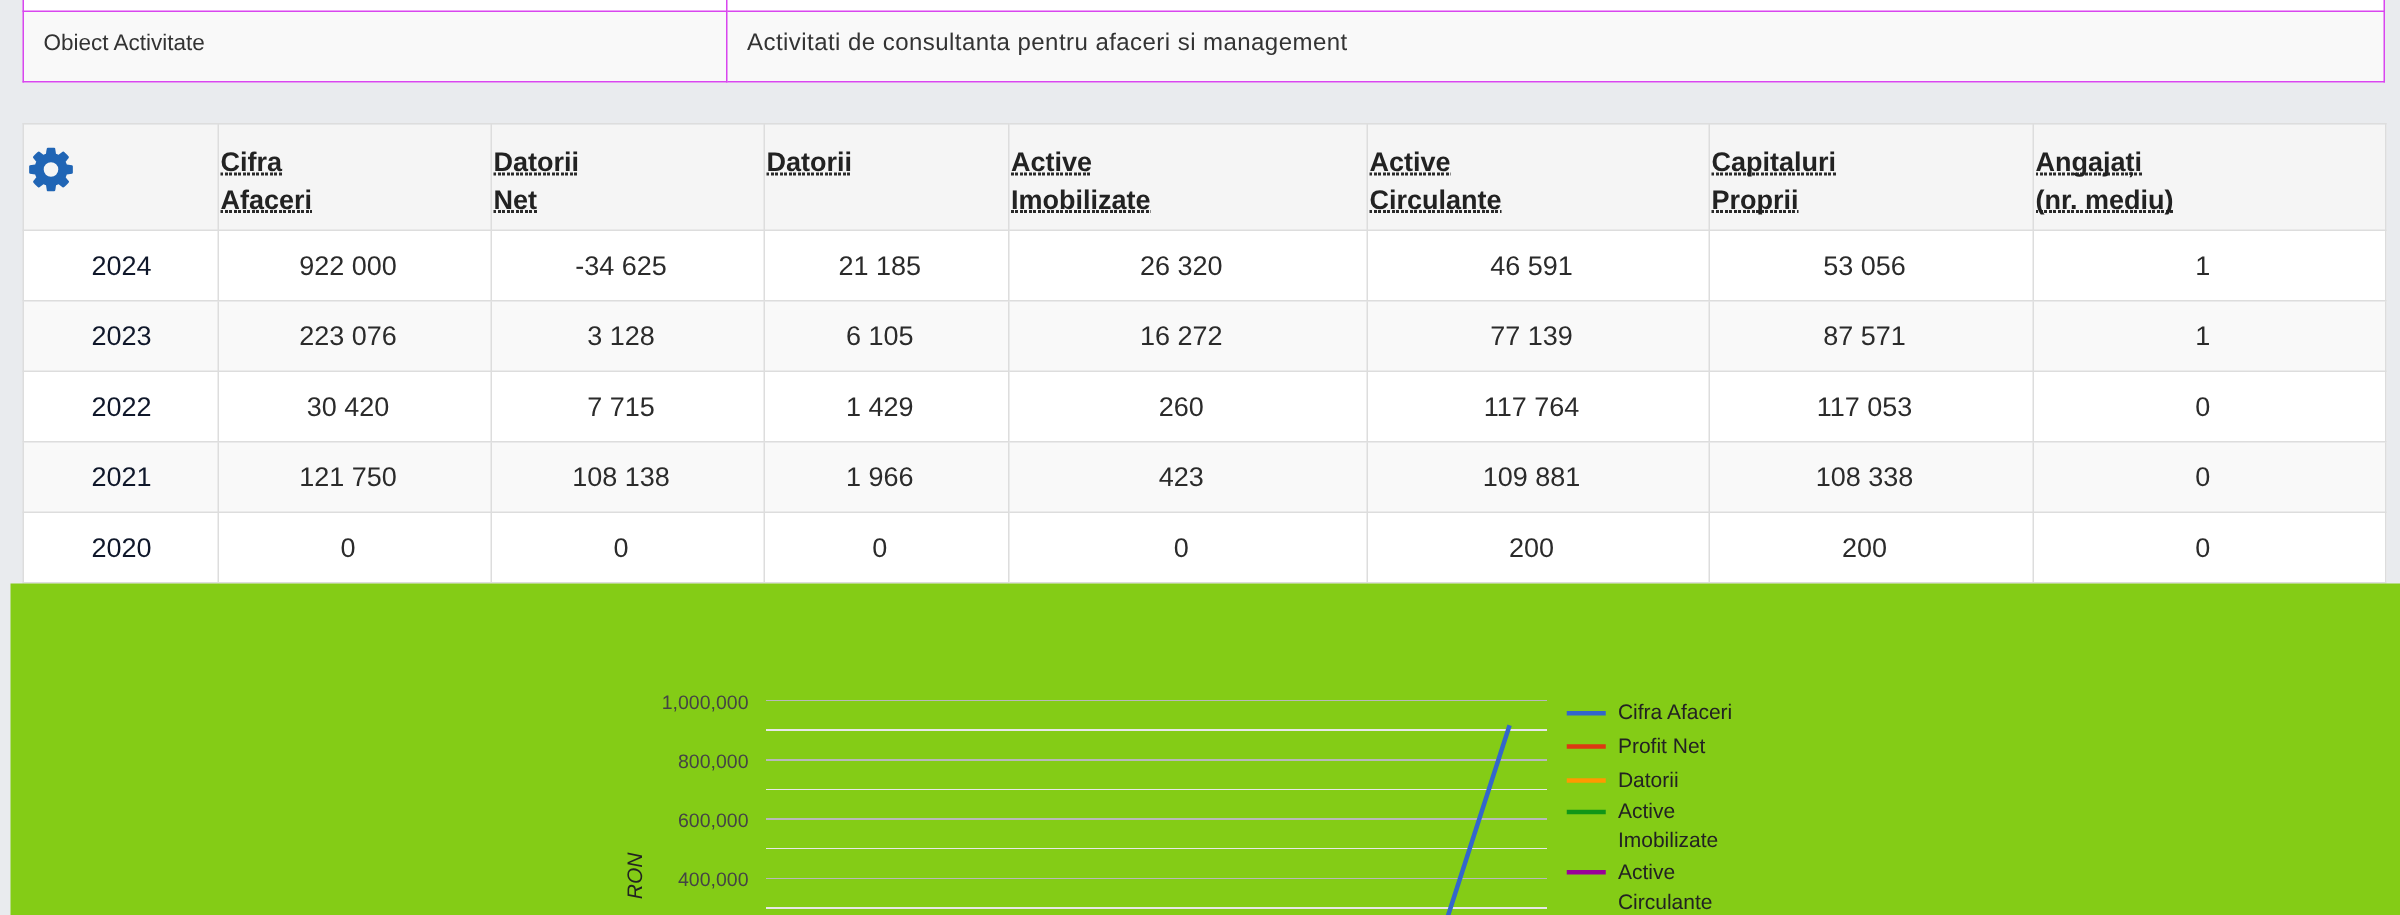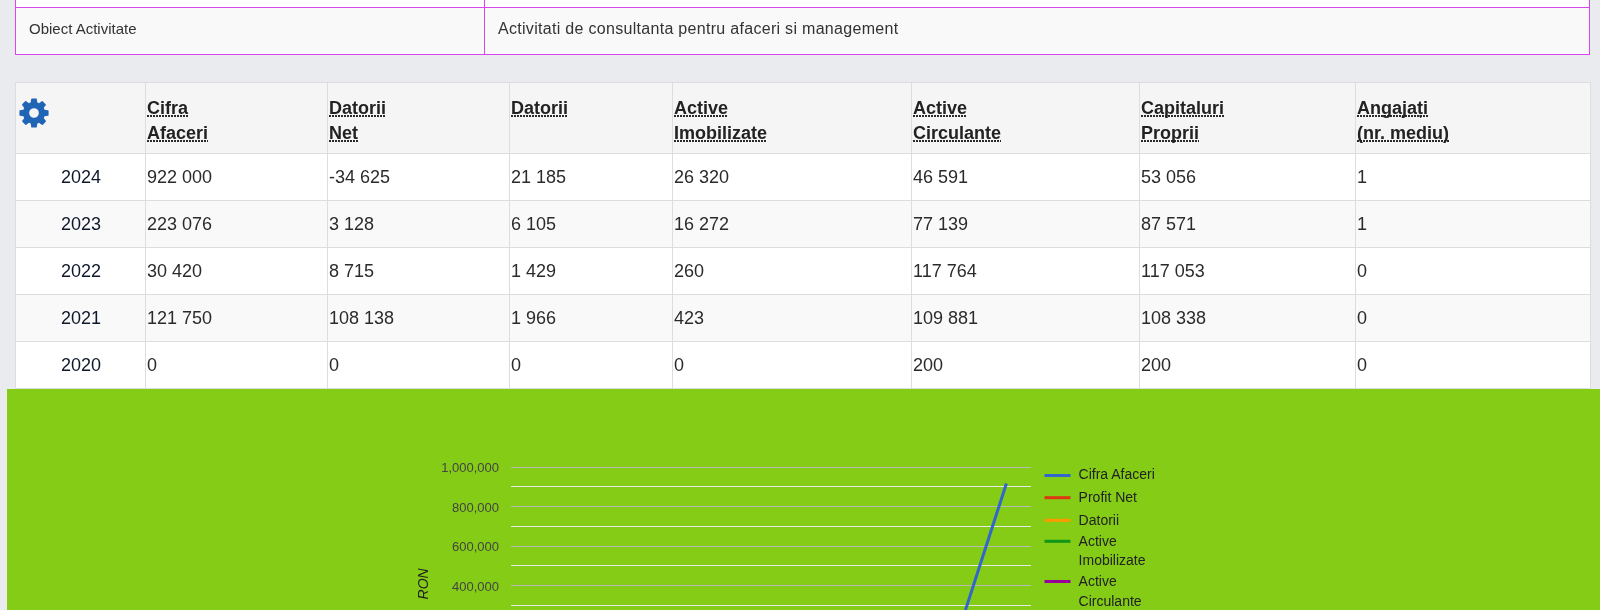--- a/index.html
+++ b/index.html
@@ -18,21 +18,21 @@
   #t2{left:15px;top:82px;width:1575px;border-collapse:collapse;table-layout:fixed;}
   #t2 td,#t2 th{border:1px solid #ddd;}
   #t2 thead th{
     height:56px;background:#f5f5f5;font-size:18px;font-weight:bold;color:#222;
     text-align:left;vertical-align:top;padding-top:13px;line-height:25px;
   }
   #t2 thead th span{
     background-image:repeating-linear-gradient(to right,#2a2a2a 0 2px,transparent 2px 3px);
     background-repeat:repeat-x;background-position:0 calc(100% - 1px);background-size:100% 2px;
   }
-  #t2 tbody td{height:44px;font-size:18px;color:#2b2b2b;text-align:left;padding-right:10px;background:#fff;}
+  #t2 tbody td{height:44px;font-size:18px;color:#2b2b2b;text-align:center;padding-right:10px;background:#fff;}
   #t2 tbody tr.odd td{background:#f9f9f9;}
   #t2 tbody td.yr{text-align:center;padding-right:0;}
   #t2 tbody td.yr a{color:#0f172a;text-decoration:none;}
 </style>
 </head>
 <body>
 <table id="t1" class="abs">
   <tbody>
       <tr class="ra">
         <td style="width:455px"></td>
@@ -87,21 +87,21 @@
         <td>3 128</td>
         <td>6 105</td>
         <td>16 272</td>
         <td>77 139</td>
         <td>87 571</td>
         <td>1</td>
       </tr>
     <tr>
         <td class="yr"><a href="#">2022</a></td>
         <td>30 420</td>
-        <td>8 715</td>
+        <td>7 715</td>
         <td>1 429</td>
         <td>260</td>
         <td>117 764</td>
         <td>117 053</td>
         <td>0</td>
       </tr>
     <tr class="odd">
         <td class="yr"><a href="#">2021</a></td>
         <td>121 750</td>
         <td>108 138</td>

